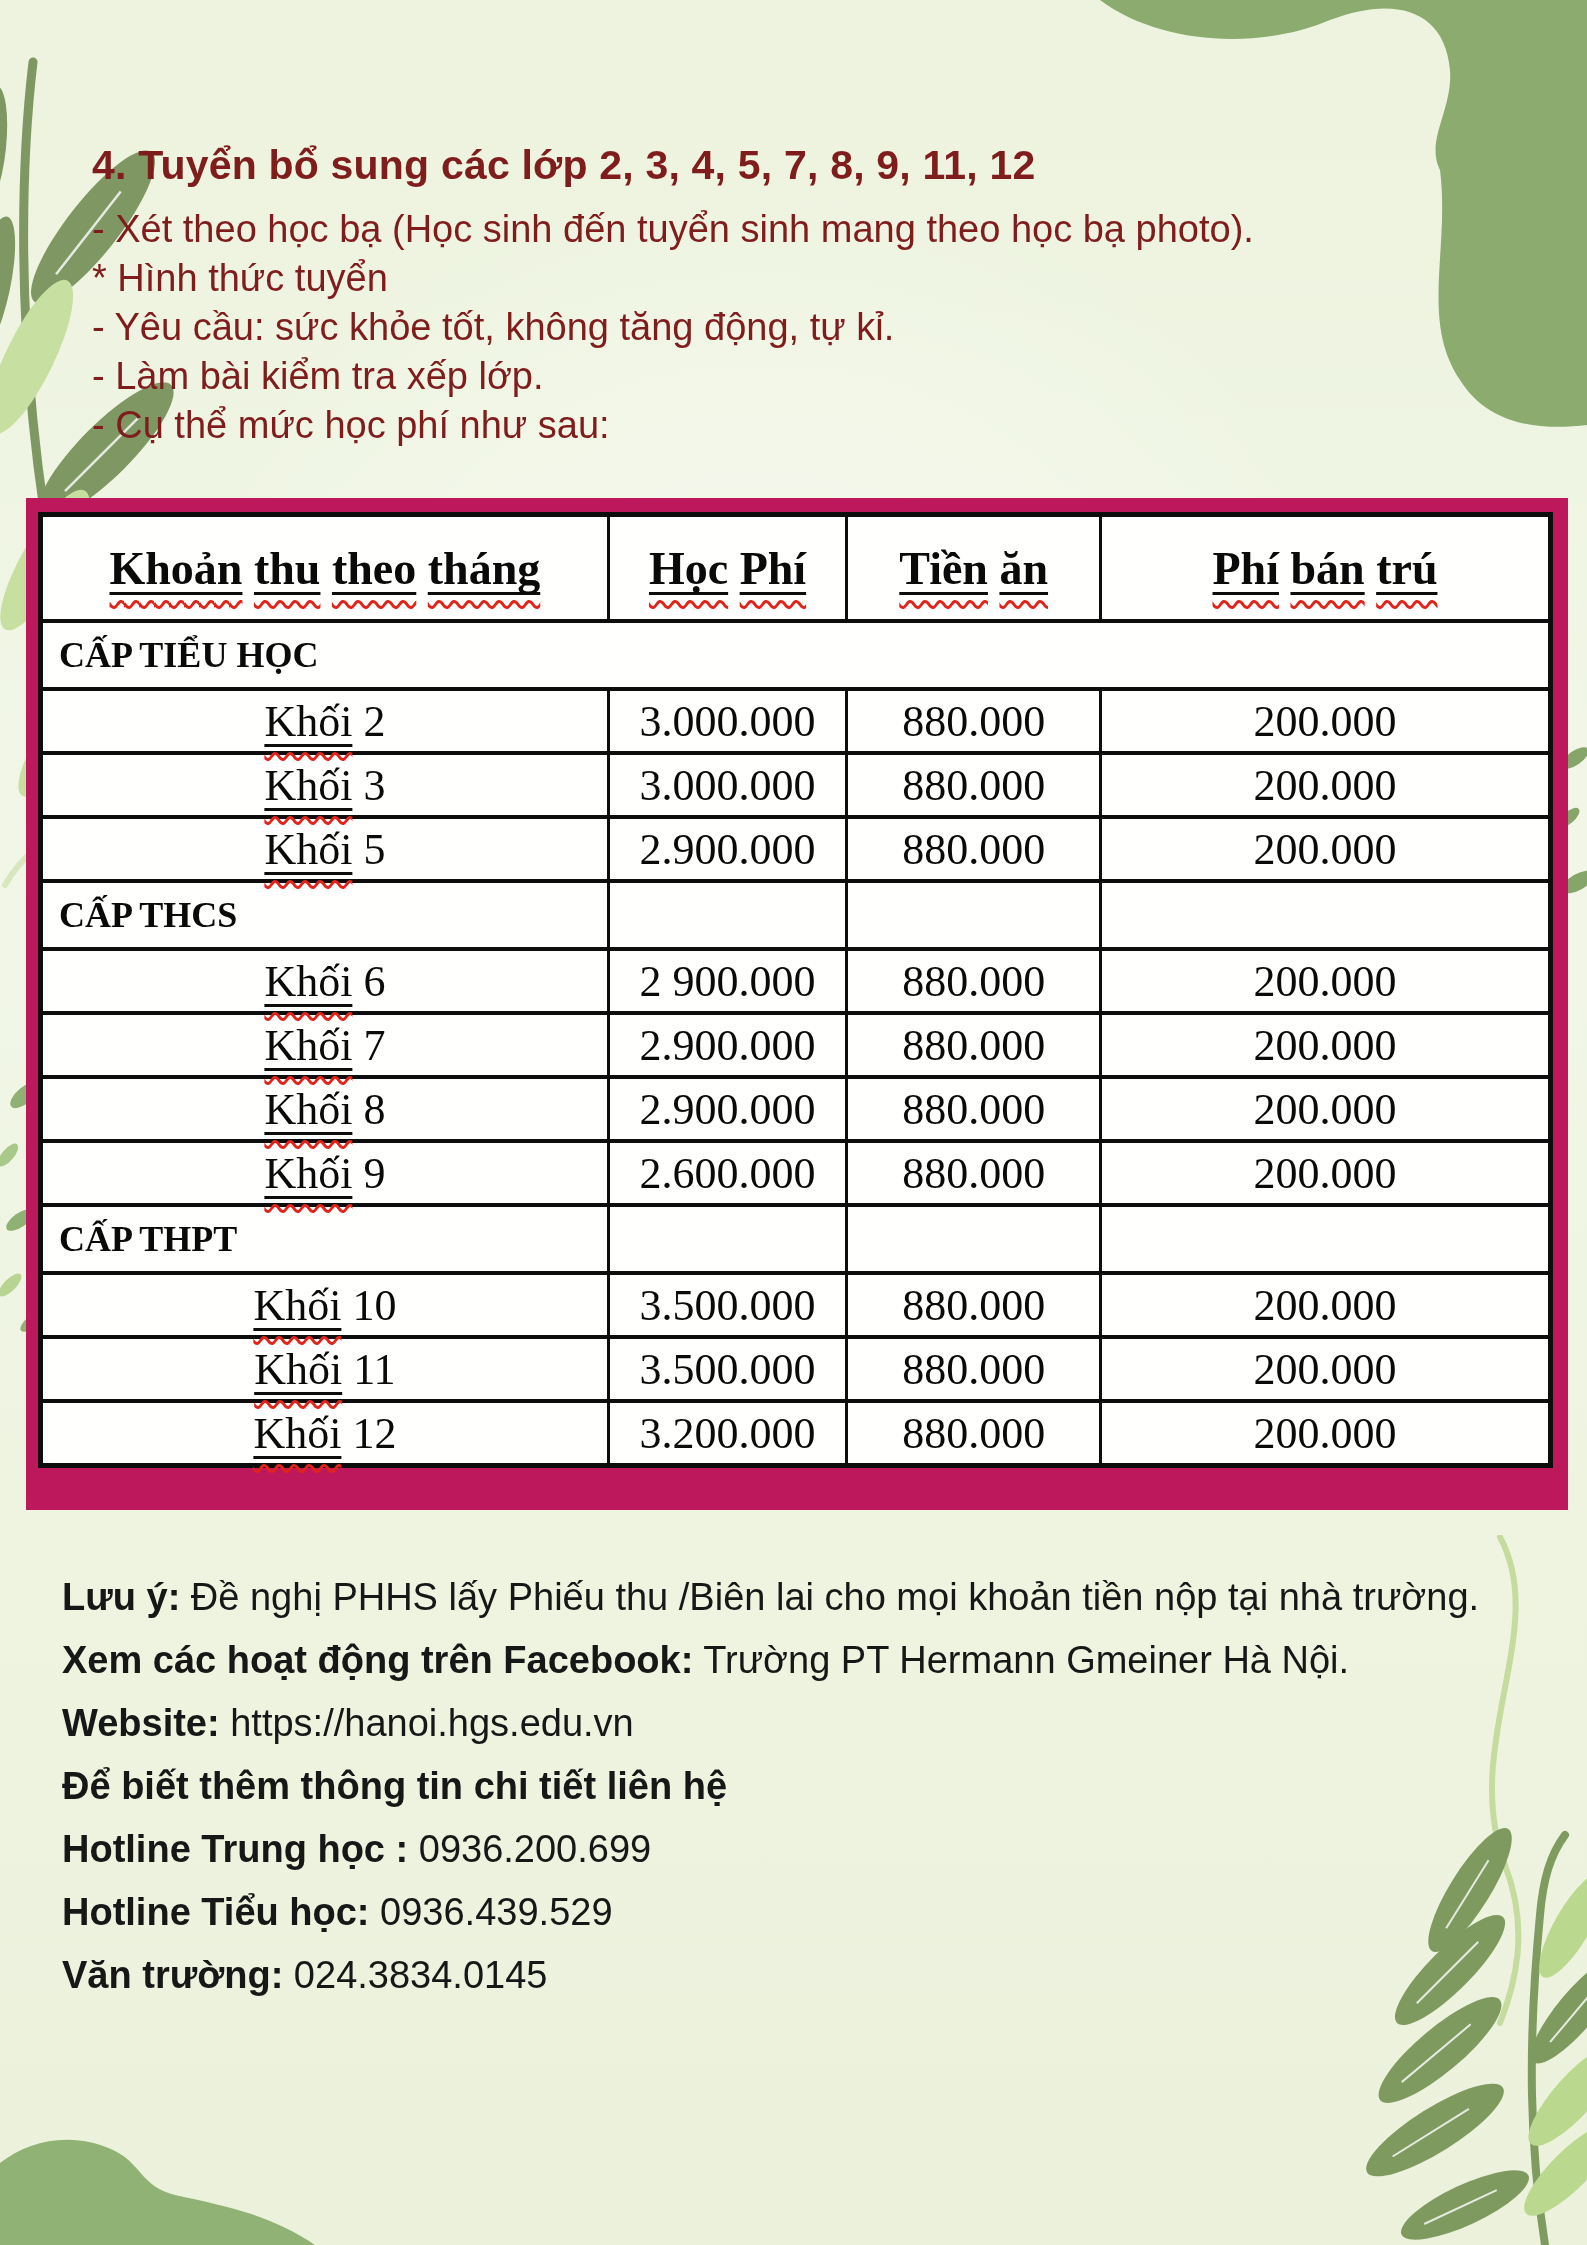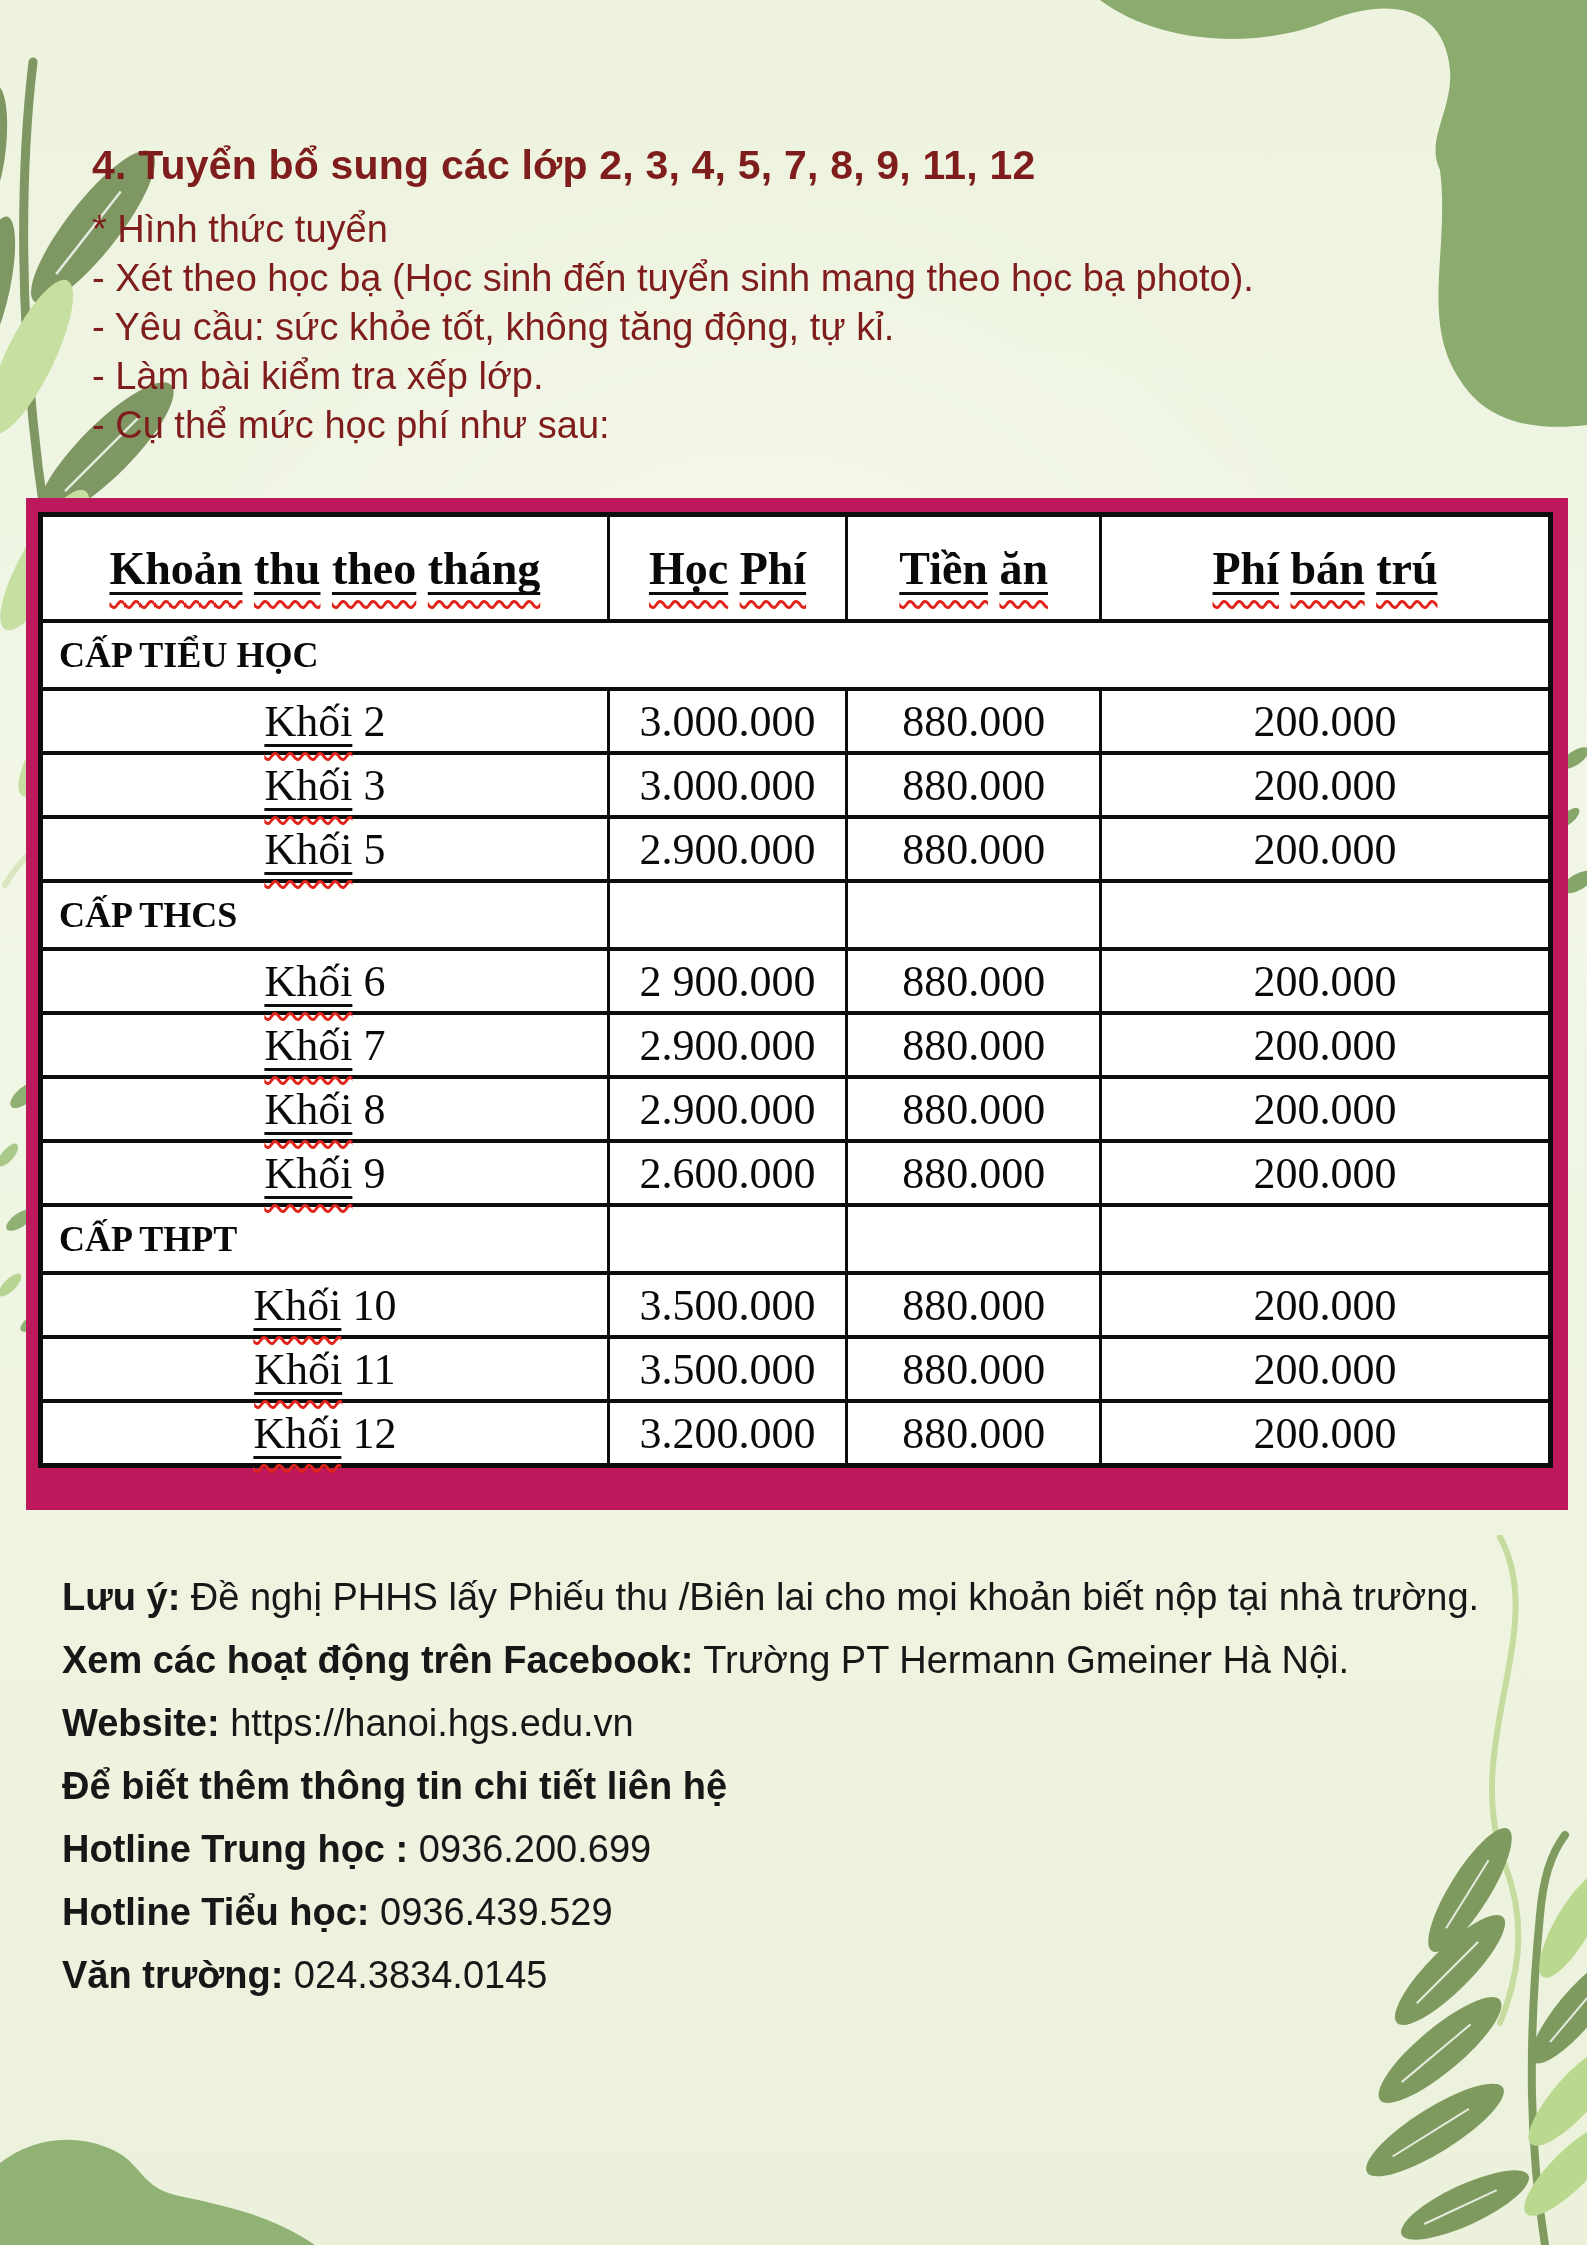--- a/index.html
+++ b/index.html
@@ -160,22 +160,22 @@
 
 <div class="decor" style="left:0; top:2125px; width:332px; height:120px;">
   <svg width="332" height="120" viewBox="0 0 332 120">
     <path d="M0,38 C30,14 75,6 115,26 C140,38 142,62 175,70 C220,80 268,88 315,120 L0,120 Z" fill="#90b275"></path>
   </svg>
 </div>
 
 <div class="intro">
   <div class="intro-title">4. Tuyển bổ sung các lớp 2, 3, 4, 5, 7, 8, 9, 11, 12</div>
   <div class="intro-lines">
+      <div class="intro-line">- Xét theo học bạ (Học sinh đến tuyển sinh mang theo học bạ photo).</div>
       <div class="intro-line">* Hình thức tuyển</div>
-      <div class="intro-line">- Xét theo học bạ (Học sinh đến tuyển sinh mang theo học bạ photo).</div>
       <div class="intro-line">- Yêu cầu: sức khỏe tốt, không tăng động, tự kỉ.</div>
       <div class="intro-line">- Làm bài kiểm tra xếp lớp.</div>
       <div class="intro-line">- Cụ thể mức học phí như sau:</div>
     </div>
 </div>
 
 <div class="panel">
   <table class="fee">
     <colgroup>
       <col style="width:37.6%">
@@ -265,20 +265,20 @@
           <td><span class="udec"><span class="wav">Khối</span></span> <span>12</span></td>
           <td>3.200.000</td>
           <td>880.000</td>
           <td>200.000</td>
         </tr>
       </tbody>
   </table>
 </div>
 
 <div class="footer">
-    <div class="footer-line"><span class="lab">Lưu ý:</span><span class="val"> Đề nghị PHHS lấy Phiếu thu /Biên lai cho mọi khoản biết nộp tại nhà trường.</span></div>
+    <div class="footer-line"><span class="lab">Lưu ý:</span><span class="val"> Đề nghị PHHS lấy Phiếu thu /Biên lai cho mọi khoản tiền nộp tại nhà trường.</span></div>
     <div class="footer-line"><span class="lab">Xem các hoạt động trên Facebook:</span><span class="val"> Trường PT Hermann Gmeiner Hà Nội.</span></div>
     <div class="footer-line"><span class="lab">Website:</span><span class="val"> https://hanoi.hgs.edu.vn</span></div>
     <div class="footer-line"><span class="lab">Để biết thêm thông tin chi tiết liên hệ</span></div>
     <div class="footer-line"><span class="lab">Hotline Trung học :</span><span class="val"> 0936.200.699</span></div>
     <div class="footer-line"><span class="lab">Hotline Tiểu học:</span><span class="val"> 0936.439.529</span></div>
     <div class="footer-line"><span class="lab">Văn trường:</span><span class="val"> 024.3834.0145</span></div>
   </div>
 
 </body></html>

